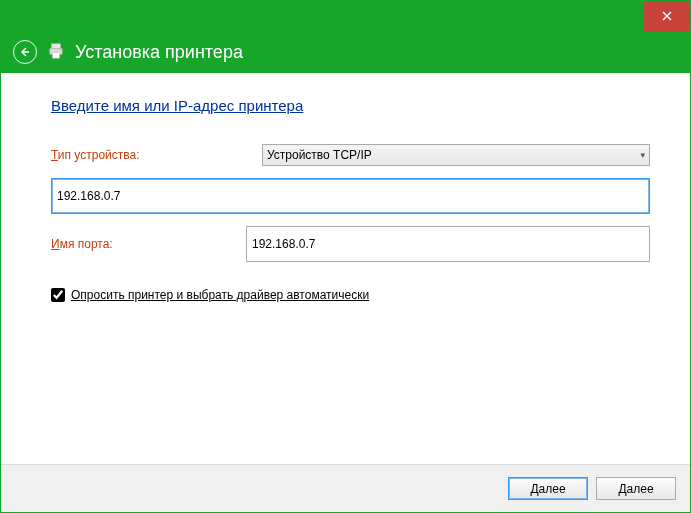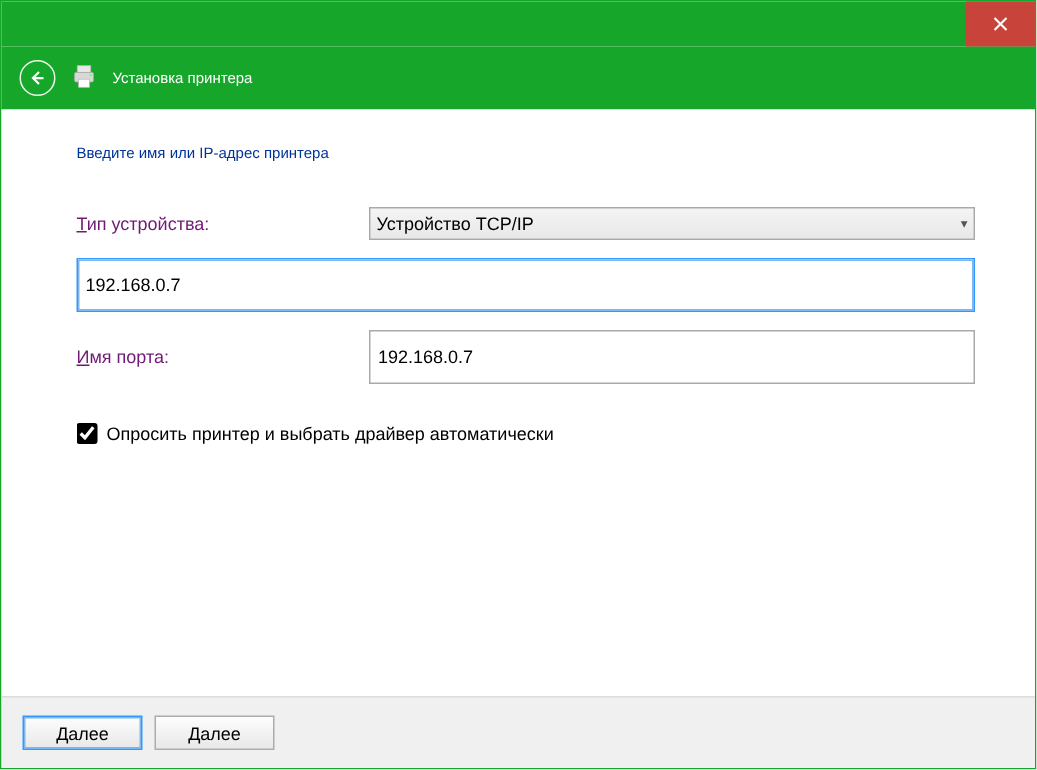--- a/index.html
+++ b/index.html
@@ -46,94 +46,96 @@
   .back-btn {
     width: 24px; height: 24px;
     border: 1px solid rgba(255,255,255,0.9);
     border-radius: 50%;
     display: flex; align-items: center; justify-content: center;
     cursor: pointer;
   }
   .back-btn svg { width: 12px; height: 12px; }
   .printer-icon svg { width: 18px; height: 18px; }
   .header-title {
-    font-size: 10px;
+    font-size: 18px;
     color: #fff;
   }
   .content {
     position: absolute;
     top: 72px; left: 0; right: 0; bottom: 48px;
     background: #fff;
     padding: 24px 40px 10px 50px;
   }
   .heading {
     color: #003399;
-    font-size: 10px;
+    font-size: 15px;
     margin-bottom: 30px;
+    text-decoration: underline;
   }
   .form-row {
     display: flex;
     align-items: center;
     margin-bottom: 12px;
   }
   .form-label {
     width: 195px;
     font-size: 12px;
-    color: #701a75;
+    color: #c2410c;
   }
   .form-label .ul { text-decoration: underline; }
   .form-control {
     flex: 1;
   }
   select.form-control, .select-box {
     width: 100%;
     height: 22px;
     border: 1px solid #a9a9a9;
     background: #efefef;
     font-size: 12px;
     padding: 0 4px;
     font-family: inherit;
     position: relative;
     display: flex;
     align-items: center;
   }
-  .select-box { cursor: default; justify-content: space-between; background: linear-gradient(#f4f4f4,#e8e8e8); }
+  .select-box { cursor: default; justify-content: space-between; background: linear-gradient(#f4f4f4,#e8e8e8); margin-left: 16px; }
   .select-box .arrow { font-size: 9px; color: #555; }
   input.form-control {
     width: 100%;
     height: 36px;
     border: 1px solid #a9a9a9;
     font-size: 12px;
     padding: 0 5px;
     font-family: inherit;
     outline: none;
   }
   input.form-control.focused {
     border: 1px solid #3399ff;
     box-shadow: 0 0 0 1px #7eb7ed inset;
   }
   .checkbox-row {
     display: flex;
     align-items: center;
     gap: 6px;
     margin-top: 26px;
     font-size: 12px;
+    text-decoration: underline;
   }
   .checkbox-row input[type=checkbox] {
     width: 14px; height: 14px;
     accent-color: #000;
   }
   .footer {
     position: absolute;
     bottom: 0; left: 0; right: 0;
     height: 48px;
     background: #f0f0f0;
     border-top: 1px solid #dcdcdc;
     display: flex;
-    justify-content: flex-start;
+    justify-content: flex-end;
     align-items: center;
     padding: 0 14px;
     gap: 8px;
   }
   .btn {
     min-width: 80px;
     height: 23px;
     border: 1px solid #acacac;
     background: linear-gradient(#fdfdfd,#e8e8e8);
     font-size: 12px;

